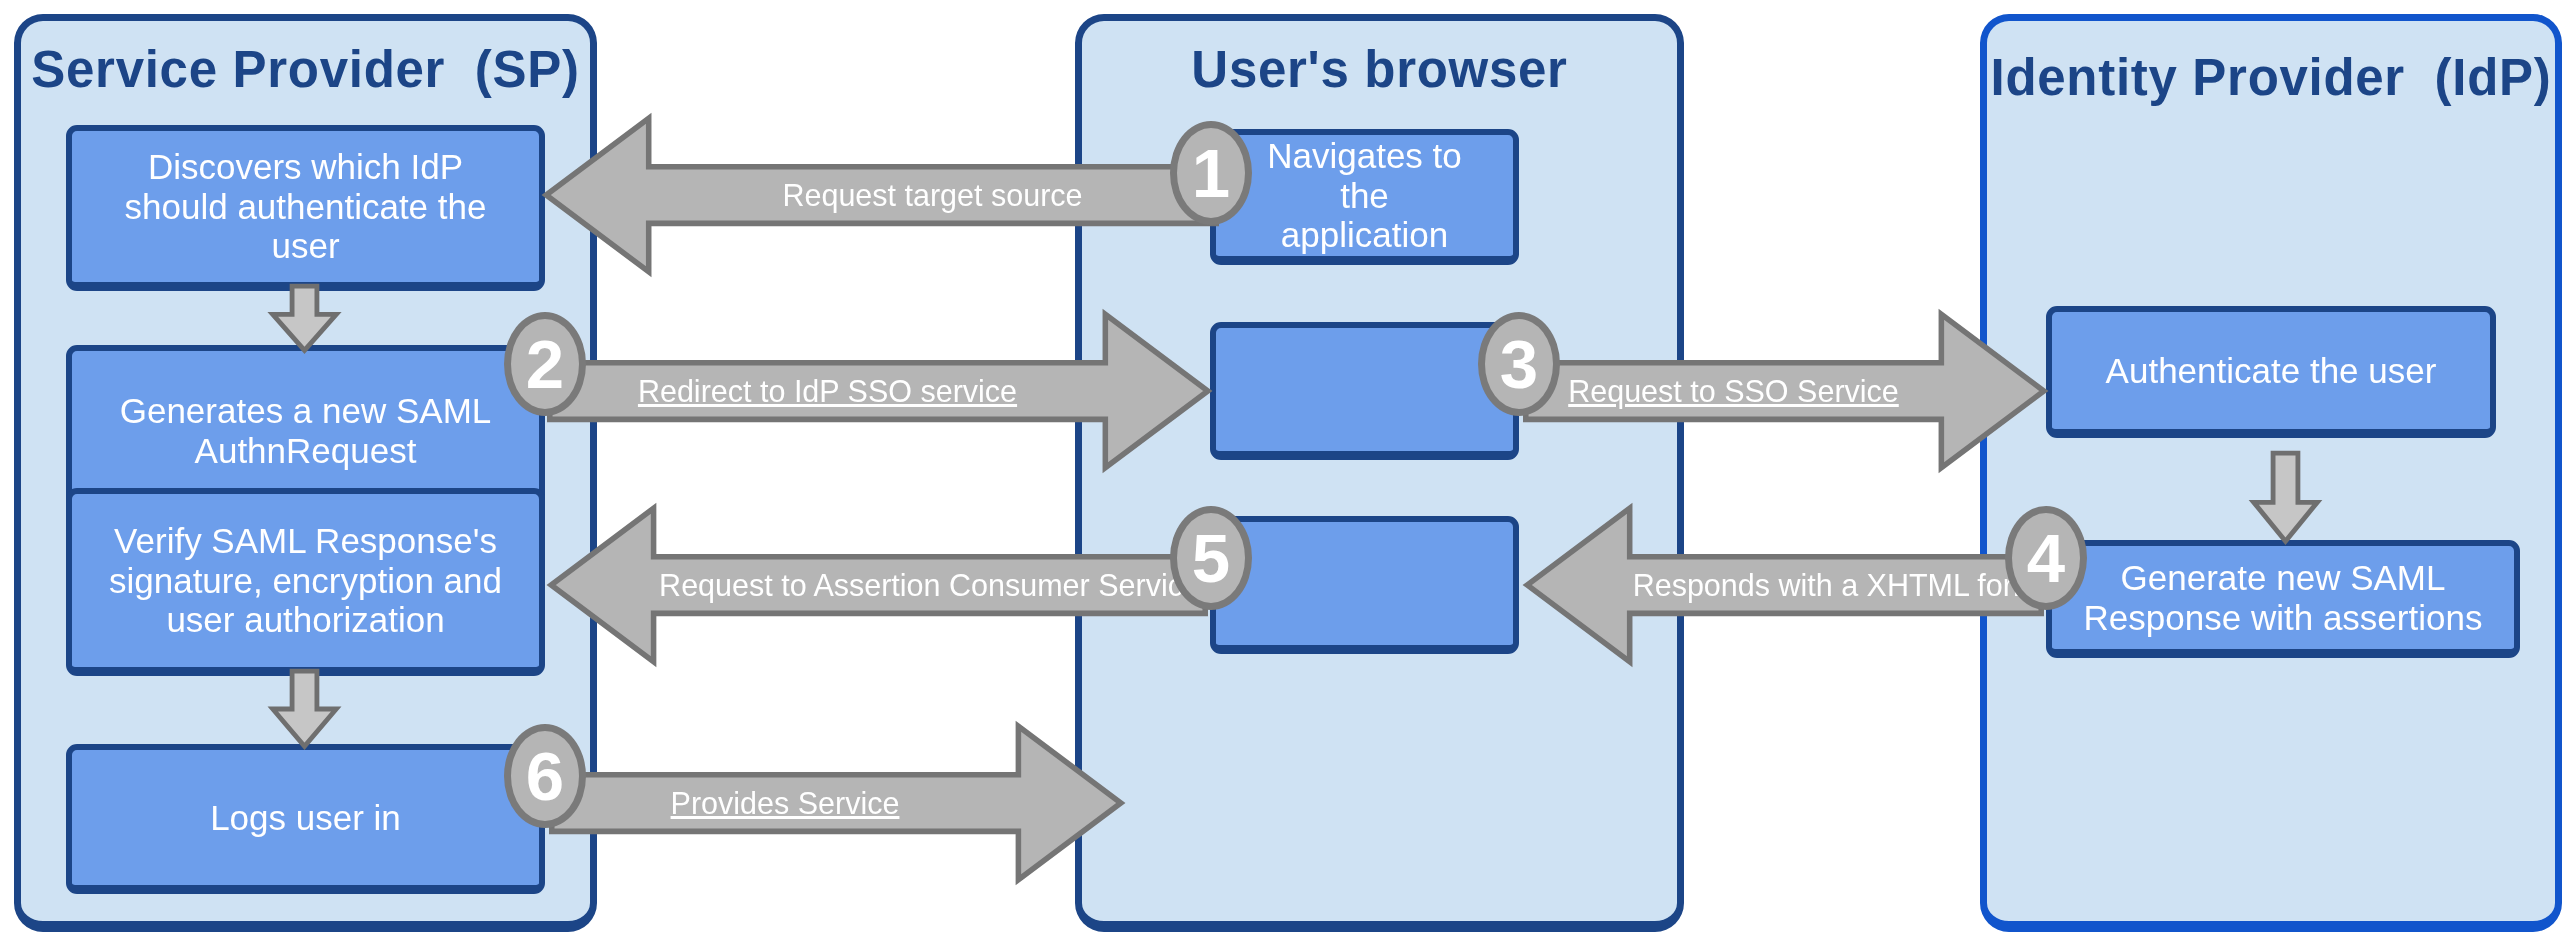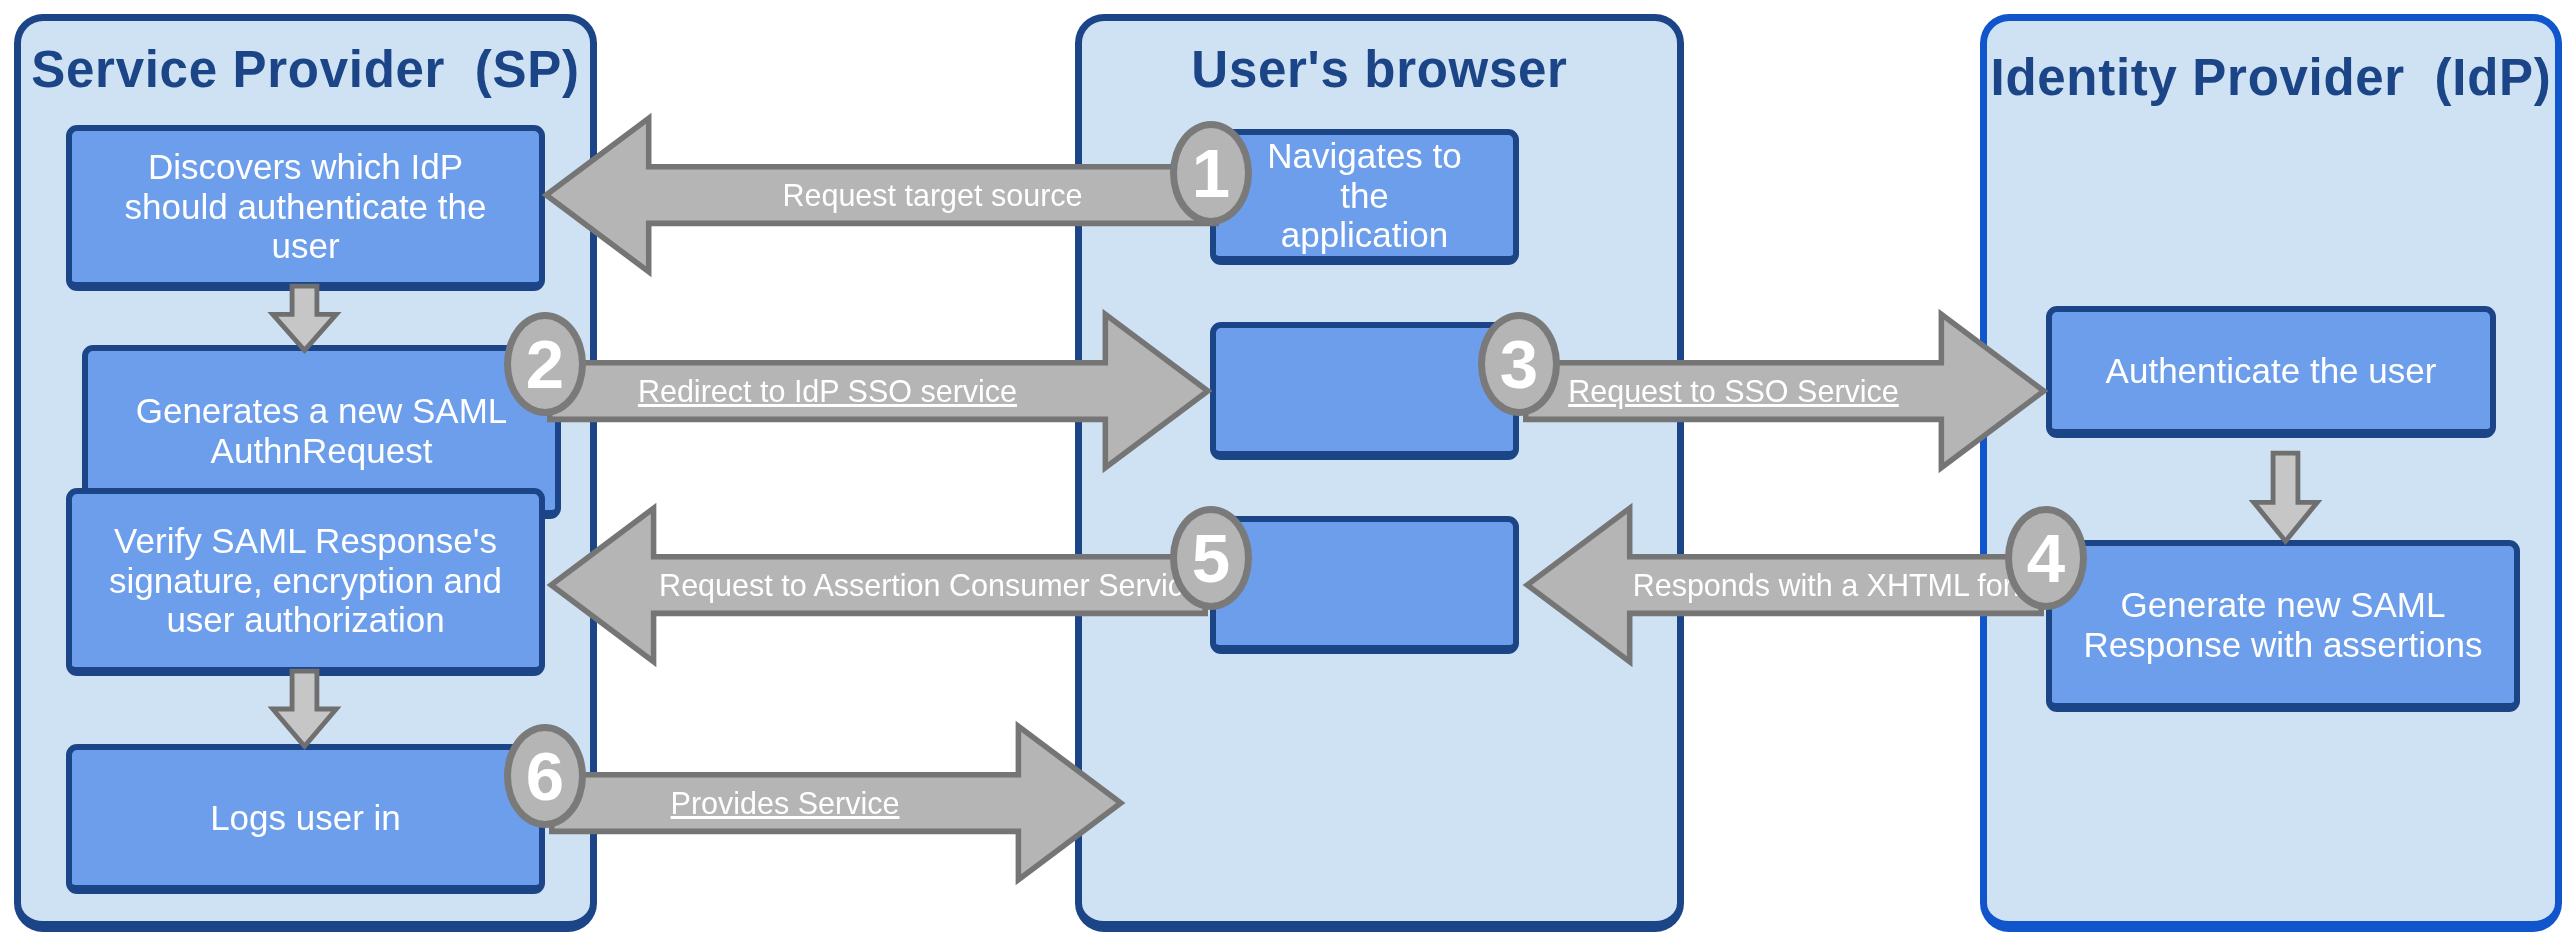--- a/index.html
+++ b/index.html
@@ -86,40 +86,40 @@
   <section class="panel browser" style="left:1075px;top:14px;width:609px;height:918px"></section>
   <section class="panel idp" style="left:1980px;top:14px;width:582px;height:918px"></section>
 
   <h2 class="panel-title" style="left:14px;top:40px;width:583px">Service Provider  (SP)</h2>
   <h2 class="panel-title" style="left:1075px;top:40px;width:609px">User's browser</h2>
   <h2 class="panel-title" style="left:1980px;top:48px;width:582px">Identity Provider  (IdP)</h2>
 
   <div class="node" style="left:66px;top:125px;width:479px;height:166px">
     <span>Discovers which IdP should authenticate the user</span>
   </div>
-  <div class="node" style="left:82px;top:345px;width:479px;height:174px">
+  <div class="node" style="left:66px;top:345px;width:479px;height:174px">
     <span>Generates a new SAML AuthnRequest</span>
   </div>
   <div class="node" style="left:66px;top:488px;width:479px;height:188px">
     <span>Verify SAML Response's signature, encryption and user authorization</span>
   </div>
   <div class="node" style="left:66px;top:744px;width:479px;height:150px">
     <span>Logs user in</span>
   </div>
 
   <div class="node narrow" style="left:1210px;top:129px;width:309px;height:136px">
     <span>Navigates to the application</span>
   </div>
   <div class="node" style="left:1210px;top:322px;width:309px;height:138px"></div>
   <div class="node" style="left:1210px;top:516px;width:309px;height:138px"></div>
 
   <div class="node" style="left:2046px;top:306px;width:450px;height:132px">
     <span>Authenticate the user</span>
   </div>
-  <div class="node" style="left:2046px;top:540px;width:474px;height:172px">
+  <div class="node" style="left:2046px;top:540px;width:474px;height:118px">
     <span>Generate new SAML Response with assertions</span>
   </div>
 
   <div class="arrow dir-left" style="left:542px;top:112px;width:677px;height:166px">
     <svg viewBox="0 0 977 240" preserveAspectRatio="none">
       <polygon points="973,79 154,79 154,9 6,120 154,231 154,161 973,161" fill="#b5b5b5" stroke="#757575" stroke-width="8" stroke-linejoin="miter"></polygon>
     </svg>
     <span class="arrow-label">Request target source</span>
   </div>
 

